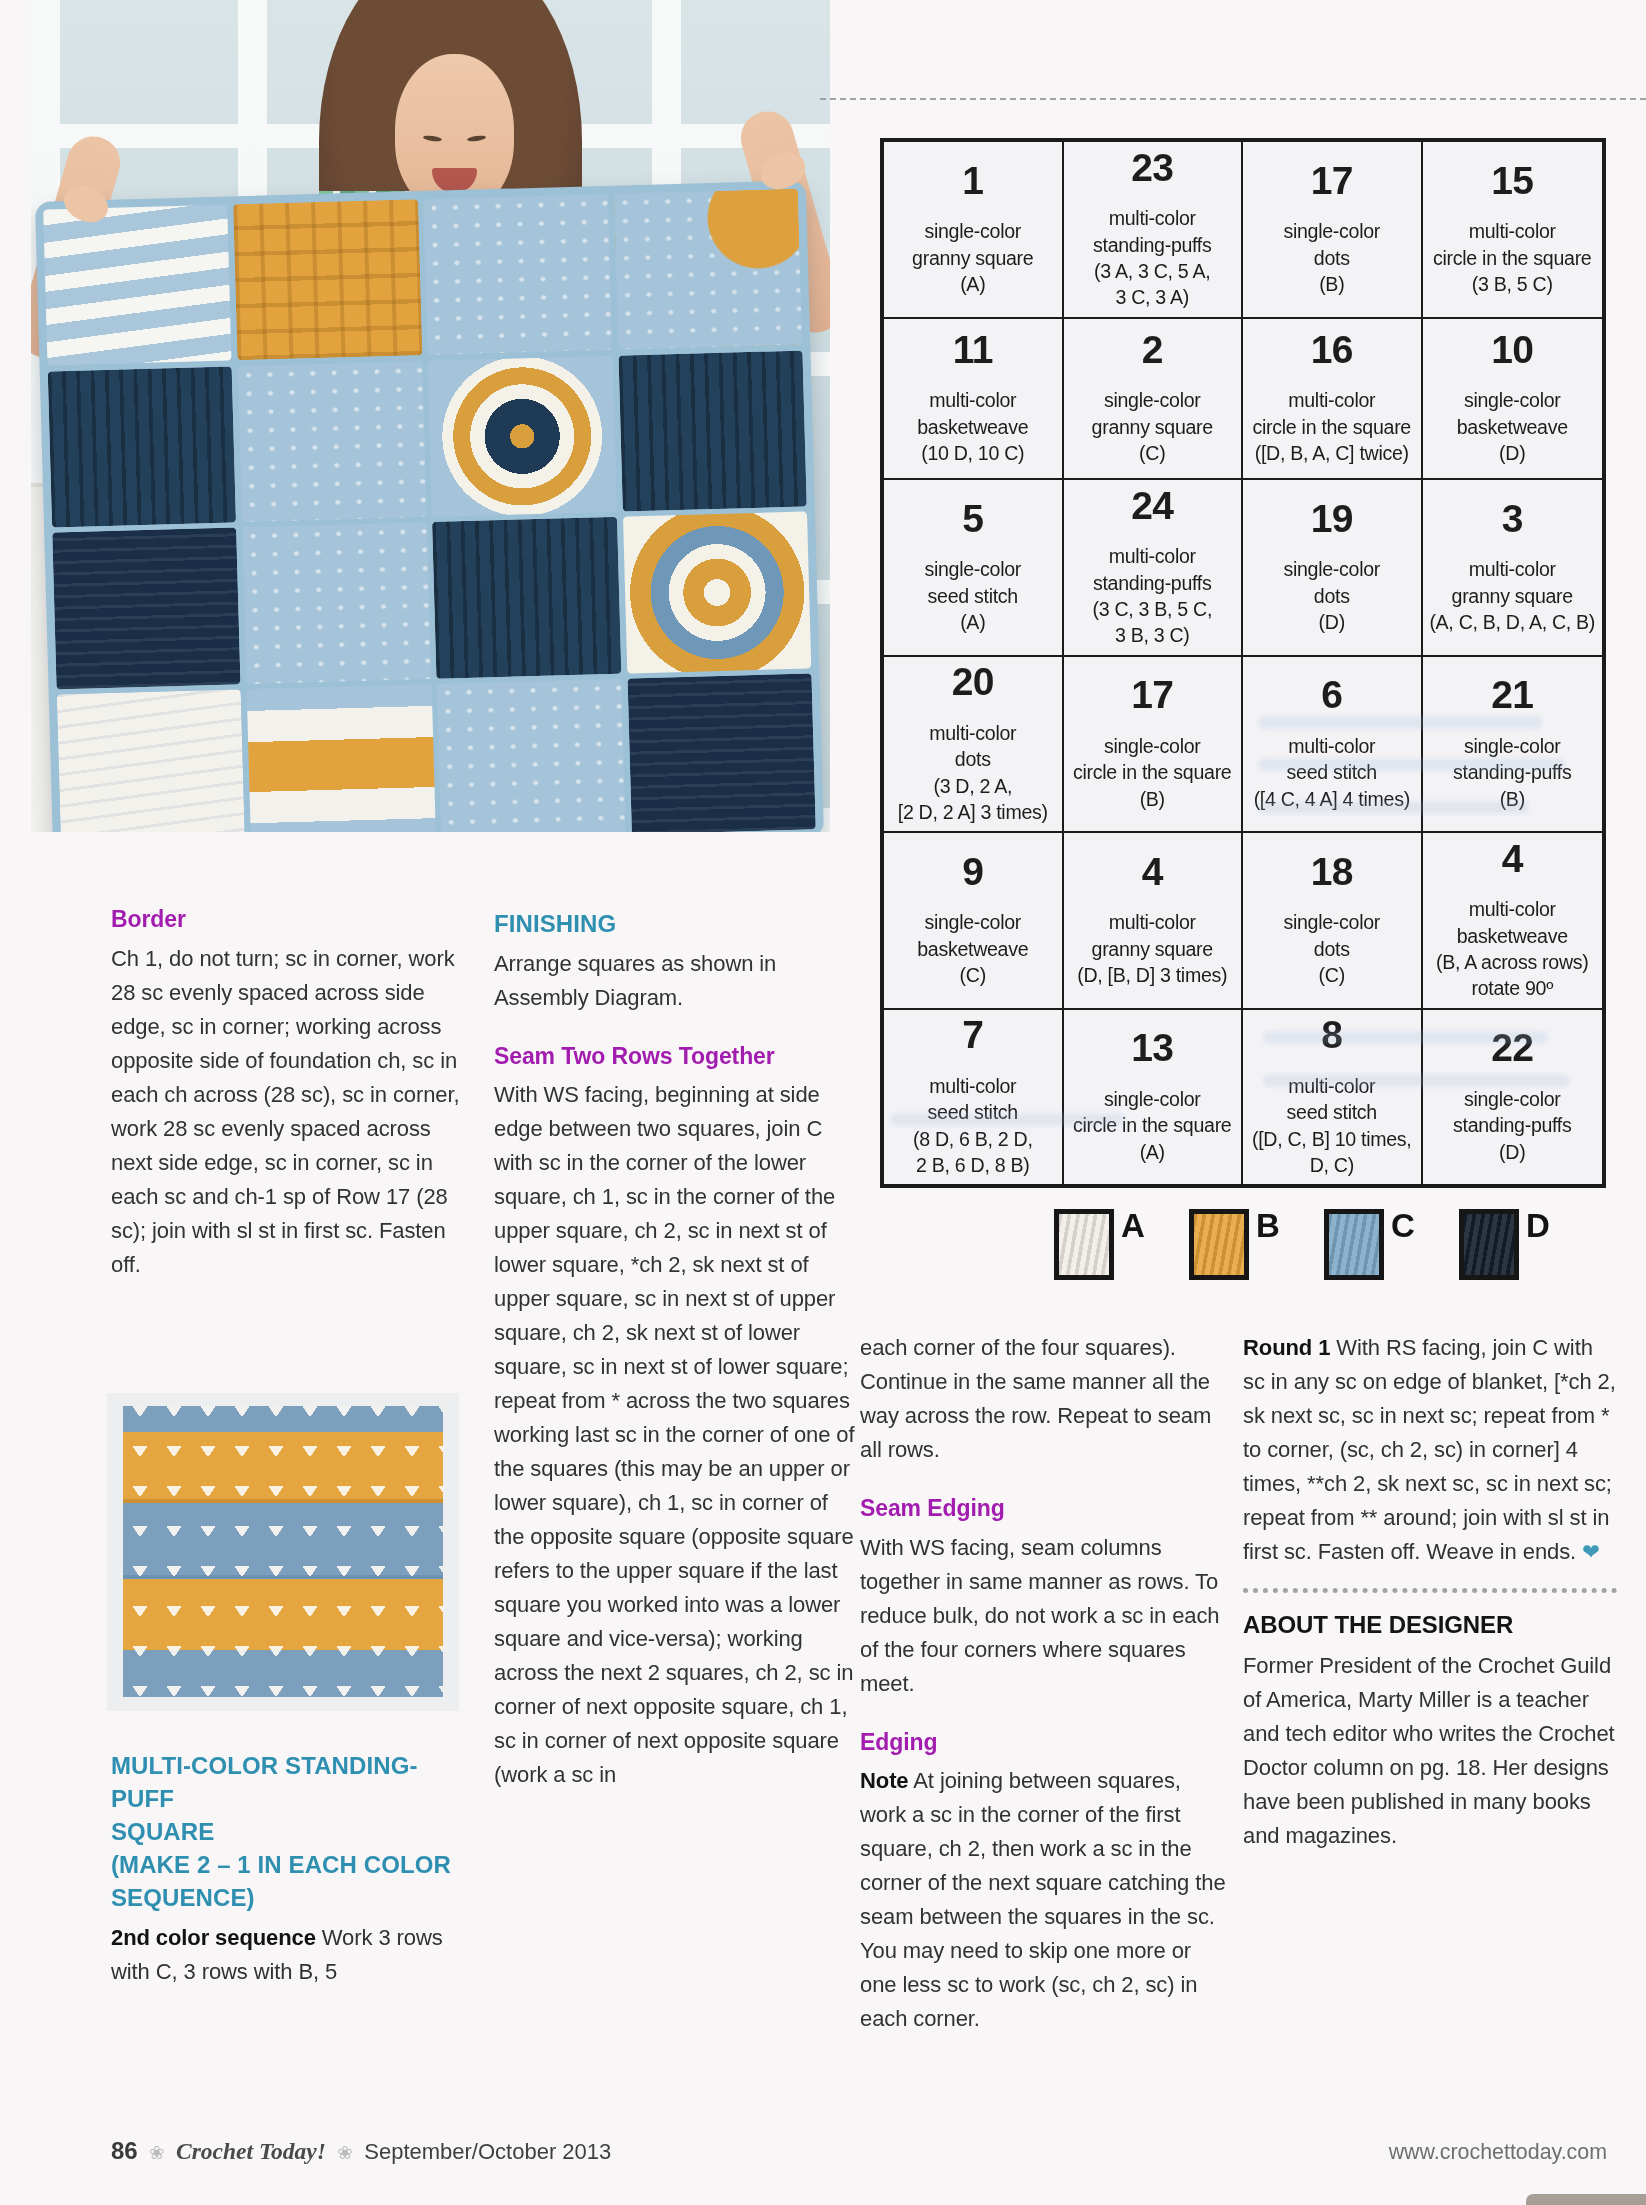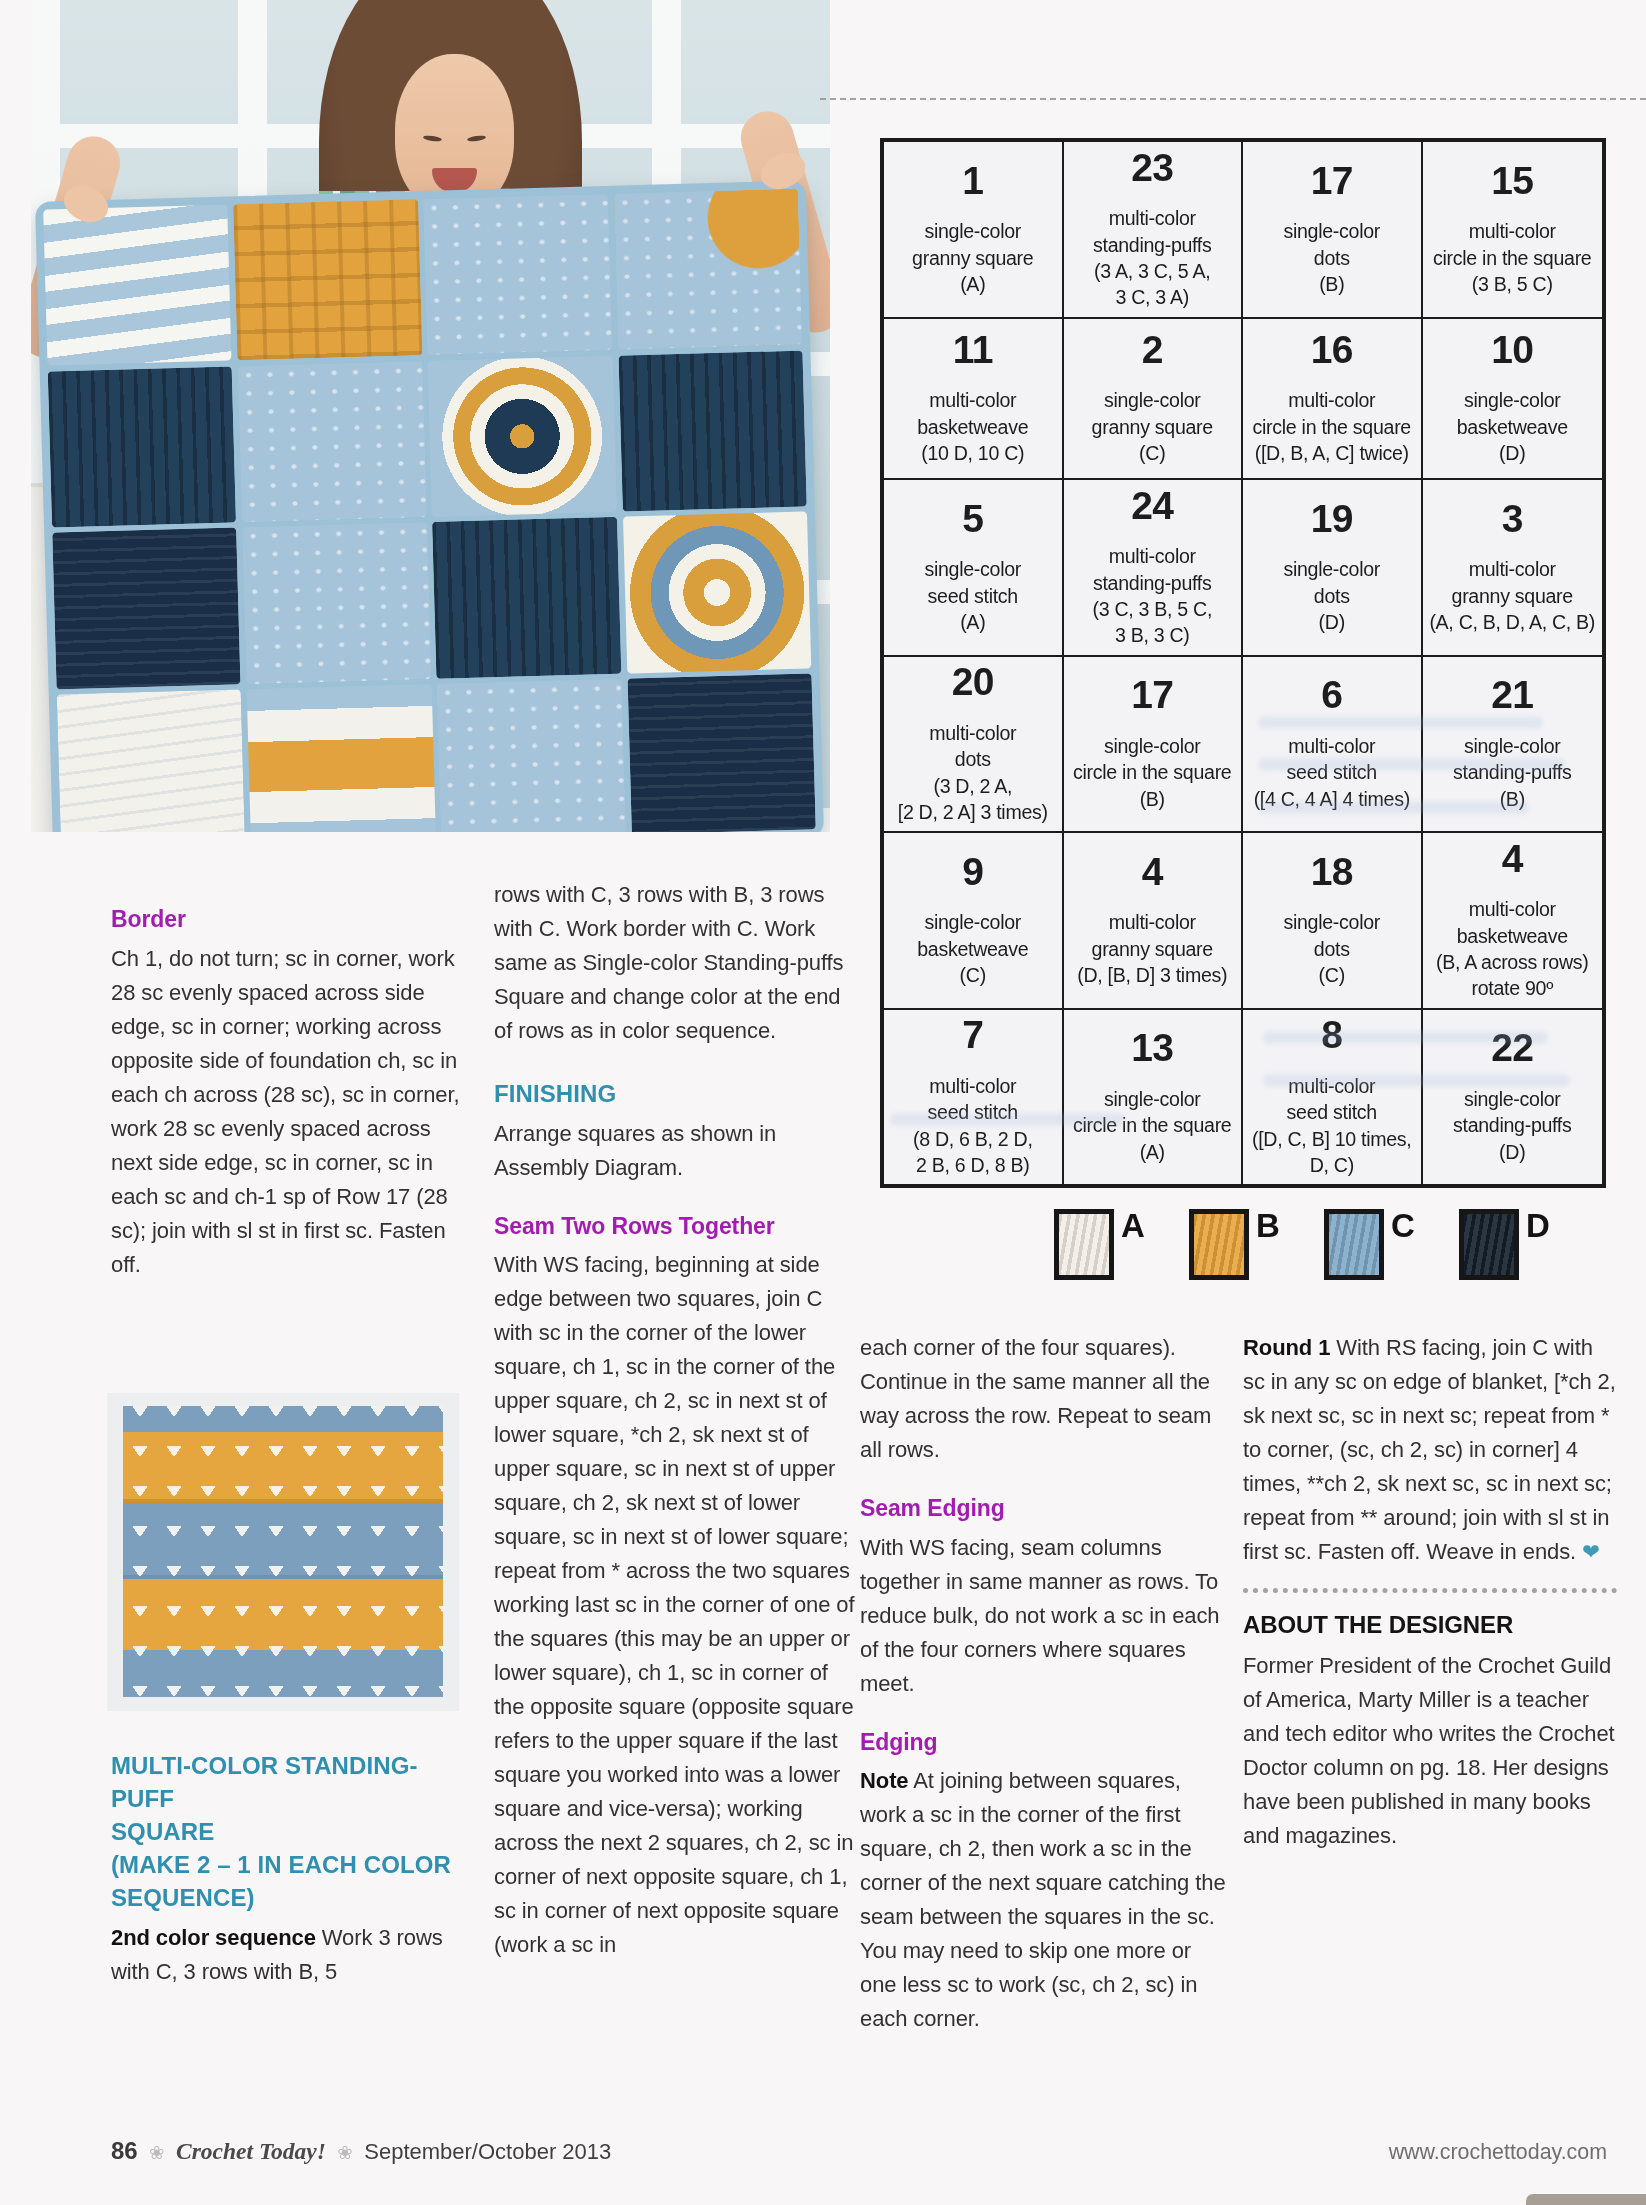--- a/index.html
+++ b/index.html
@@ -376,21 +376,20 @@
 
 <div class="tcol col1b" data-name="column-1-lower">
   <div class="bighead" style="margin-top:0;" data-name="heading-standing-puff-square">MULTI-COLOR STANDING-PUFF
 SQUARE
 (MAKE 2 – 1 IN EACH COLOR
 SEQUENCE)</div>
   <p data-name="paragraph"><span class="lead" data-name="sequence-lead">2nd color sequence</span><span data-name="paragraph-text"> Work 3 rows with C, 3 rows with B, 5</span></p>
 </div>
 
 <div class="tcol col2" data-name="column-2">
-  <p data-name="paragraph">rows with C, 3 rows with B, 3 rows with C. Work border with C. Work same as Single-color Standing-puffs Square and change color at the end of rows as in color sequence.</p>
   <div class="bighead" data-name="heading-finishing">FINISHING</div>
   <p data-name="paragraph">Arrange squares as shown in Assembly Diagram.</p>
   <div class="subhead" data-name="heading-seam-two-rows">Seam Two Rows Together</div>
   <p data-name="paragraph"> With WS facing, beginning at side edge between two squares, join C with sc in the corner of the lower square, ch 1, sc in the corner of the upper square, ch 2, sc in next st of lower square, *ch 2, sk next st of upper square, sc in next st of upper square, ch 2, sk next st of lower square, sc in next st of lower square; repeat from * across the two squares working last sc in the corner of one of the squares (this may be an upper or lower square), ch 1, sc in corner of the opposite square (opposite square refers to the upper square if the last square you worked into was a lower square and vice-versa); working across the next 2 squares, ch 2, sc in corner of next opposite square, ch 1, sc in corner of next opposite square (work a sc in</p>
 </div>
 
 <div class="tcol col3" data-name="column-3">
   <p data-name="paragraph">each corner of the four squares). Continue in the same manner all the way across the row. Repeat to seam all rows.</p>
   <div class="subhead" data-name="heading-seam-columns">Seam Edging</div>
   <p data-name="paragraph">With WS facing, seam columns together in same manner as rows. To reduce bulk, do not work a sc in each of the four corners where squares meet.</p>

